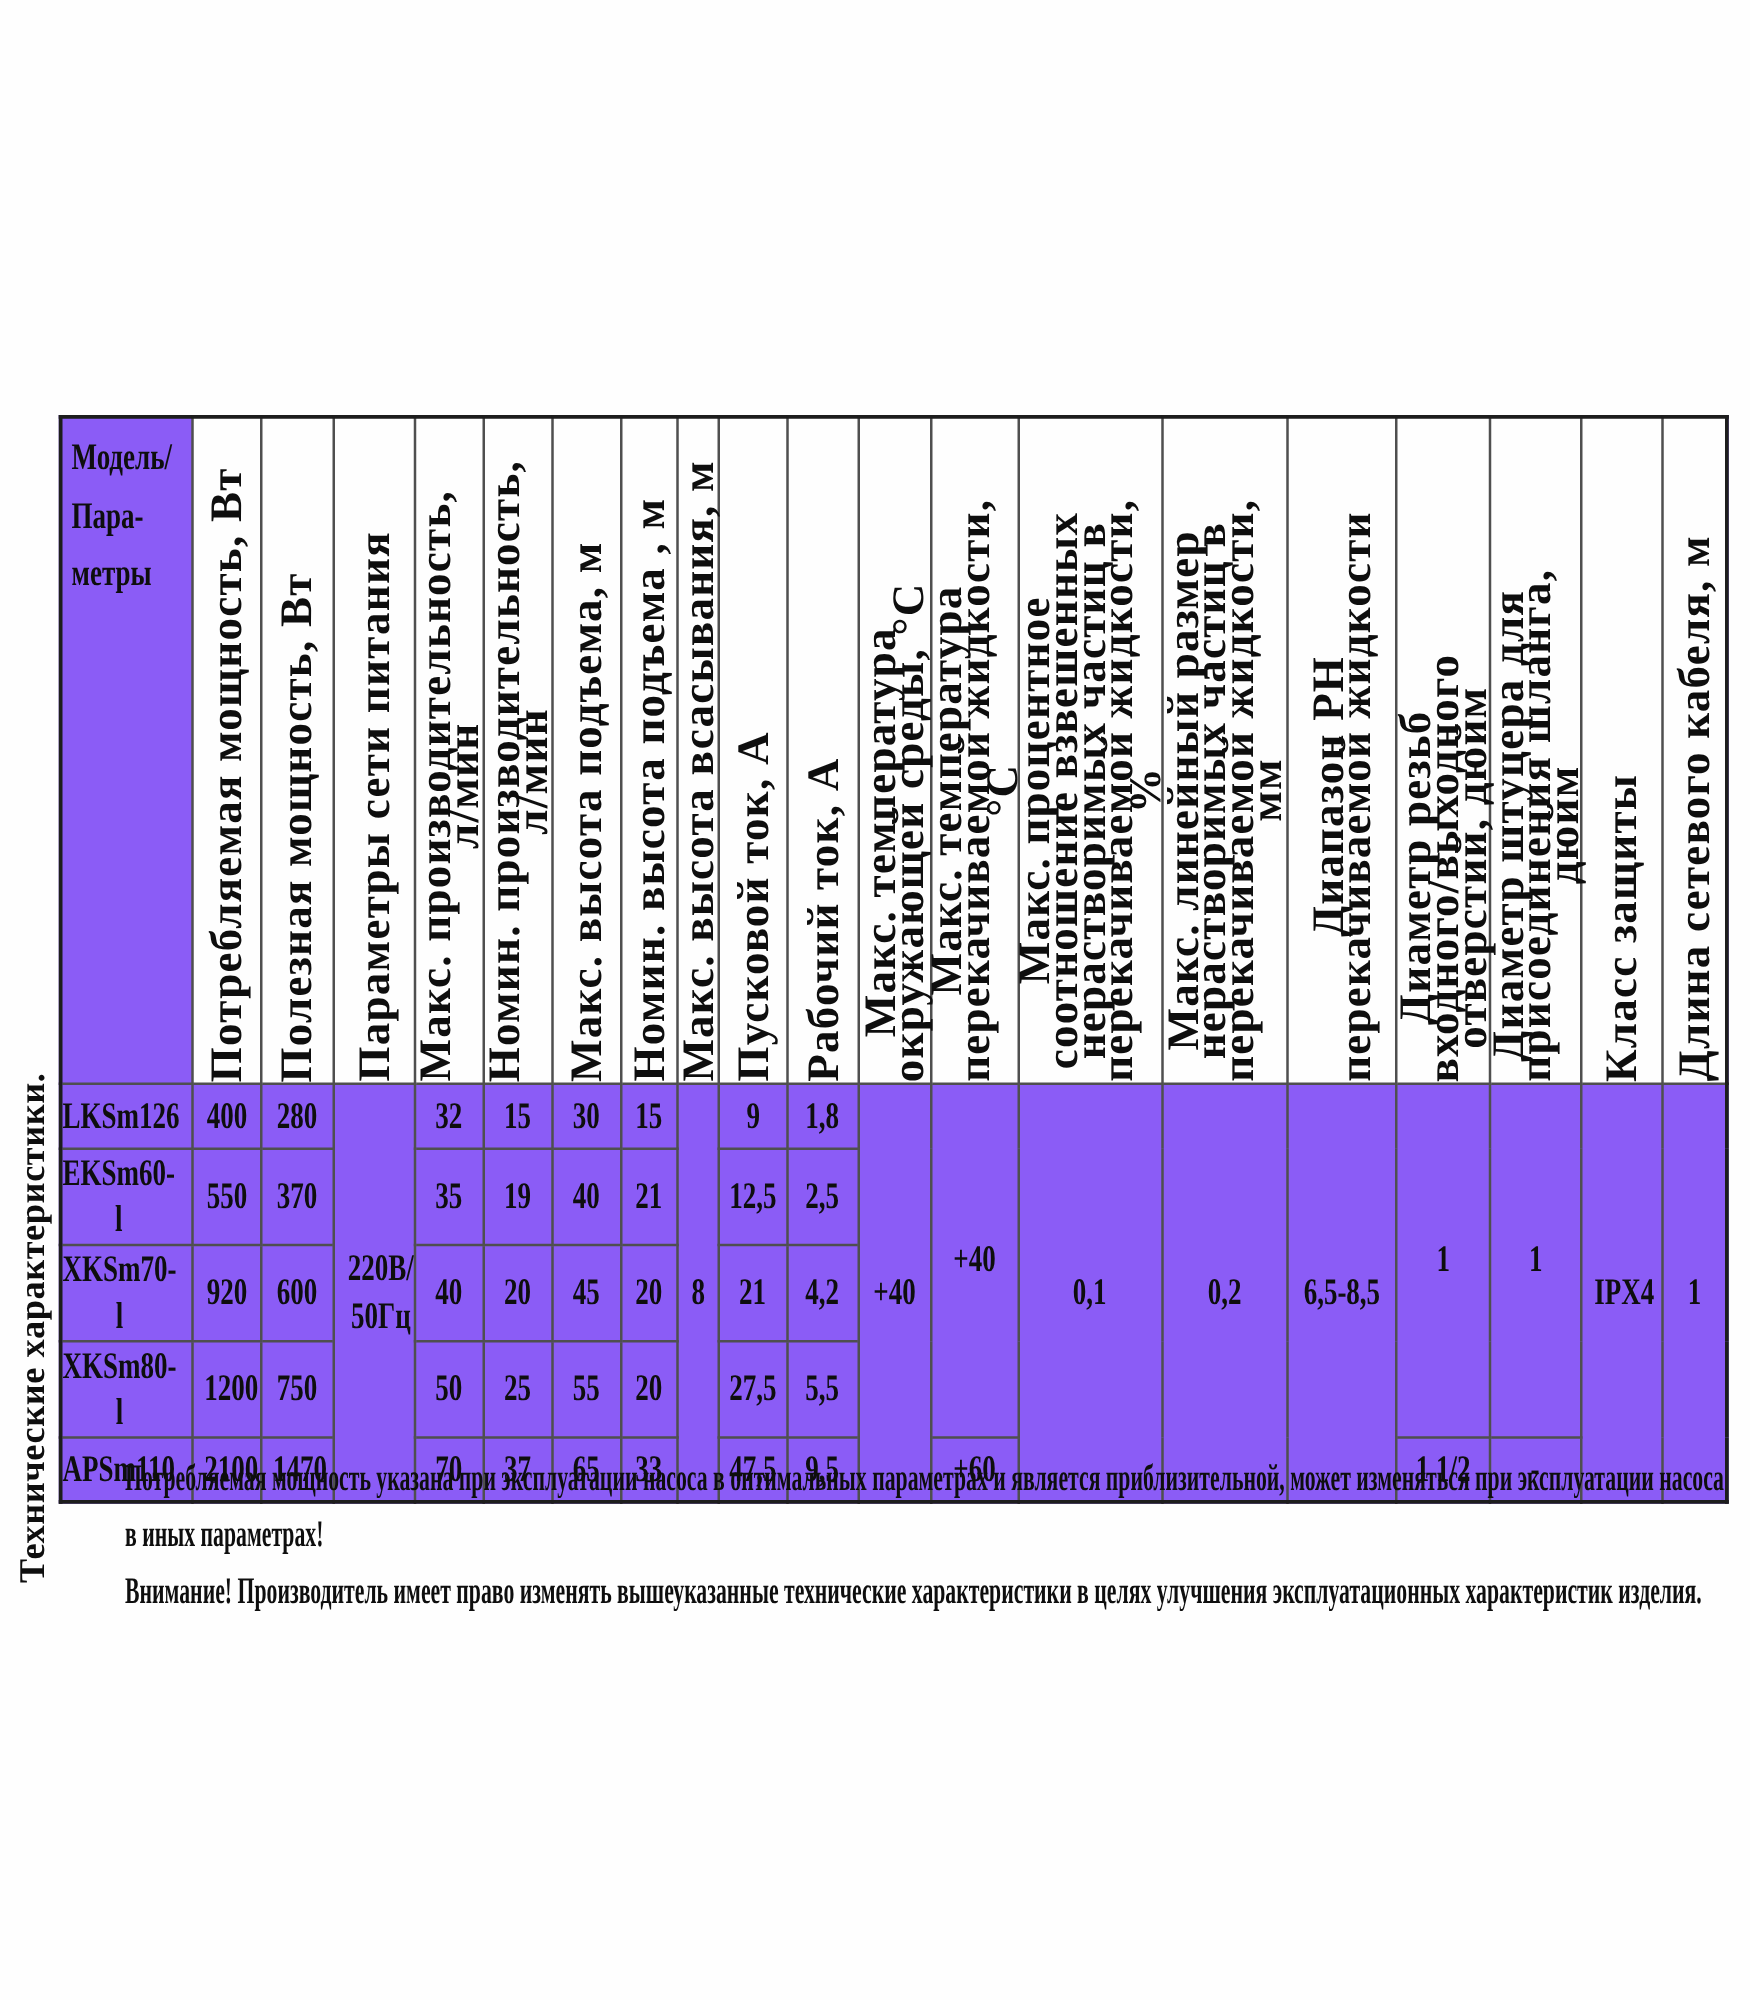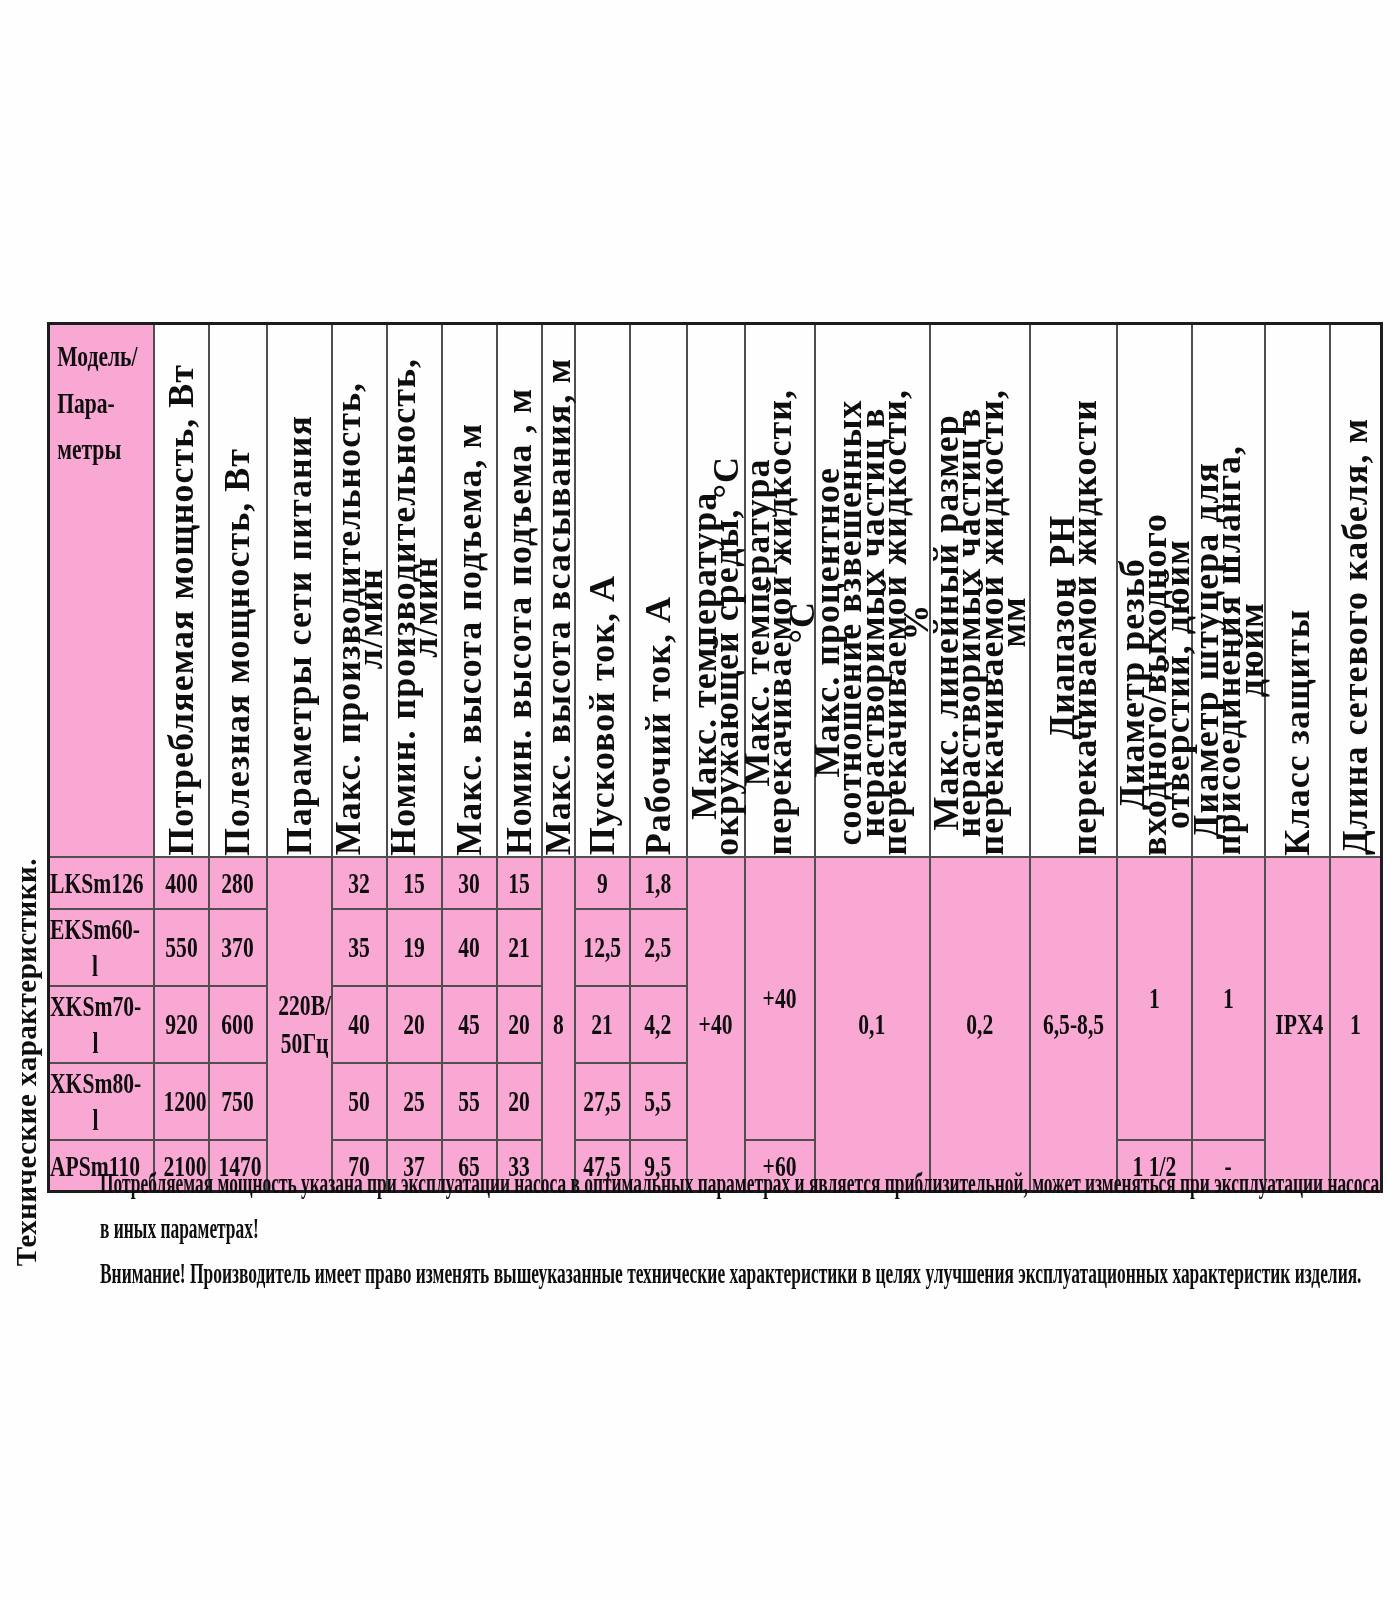--- a/index.html
+++ b/index.html
@@ -27,26 +27,26 @@
     font-size: 29px;
     font-weight: 700;
     letter-spacing: 0.5px;
     white-space: nowrap;
   }
 
   
   table.spec-table {
     position: absolute;
     left: 47px;
-    top: 322px;
+    top: 332px;
     width: 1333px;
     border-collapse: collapse;
     table-layout: fixed;
     border: 3px solid #1d1d1d;
-    background: #f9a8d4;
+    background: #8b5cf6;
   }
   table.spec-table th,
   table.spec-table td {
     border: 2px solid #4f4f4f;
     padding: 0;
     overflow: visible;
   }
   tr.header-row { height: 533px; }
   tr.data-row   { height: 52px; }
 

